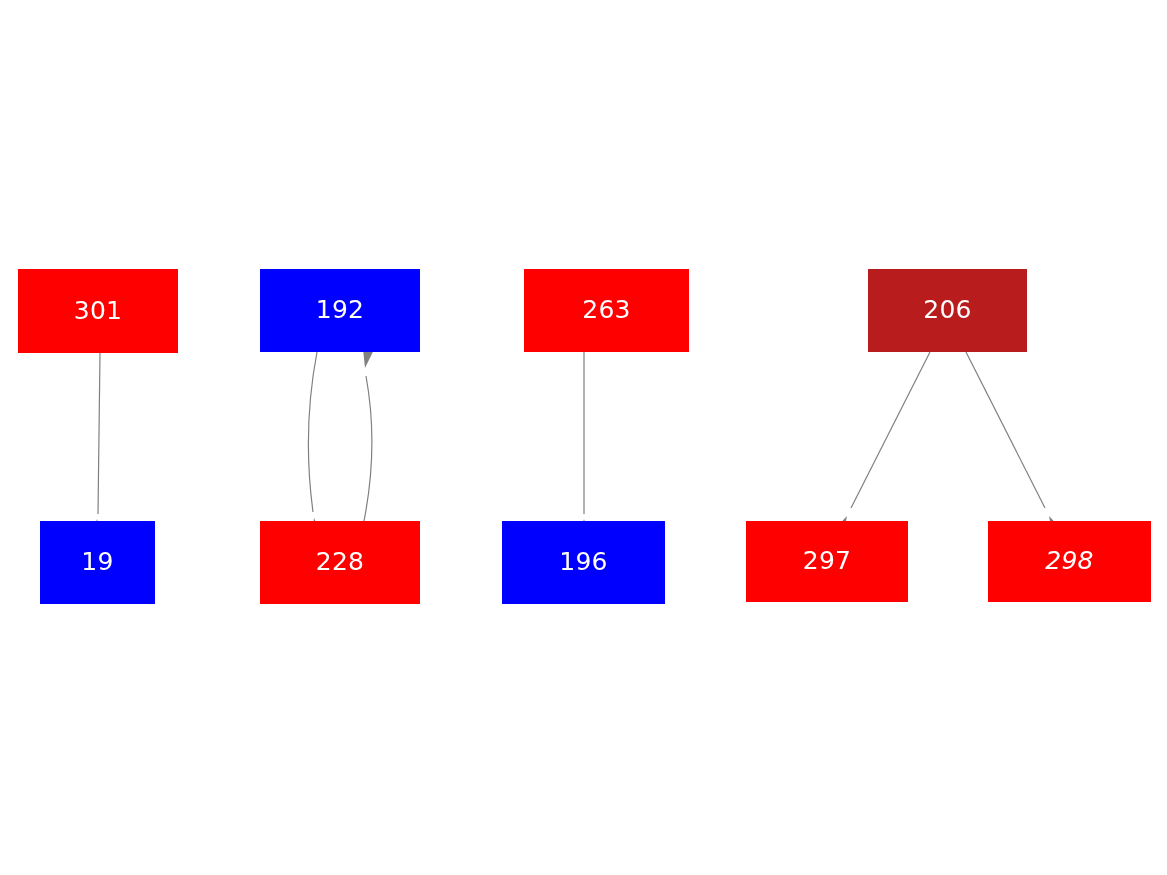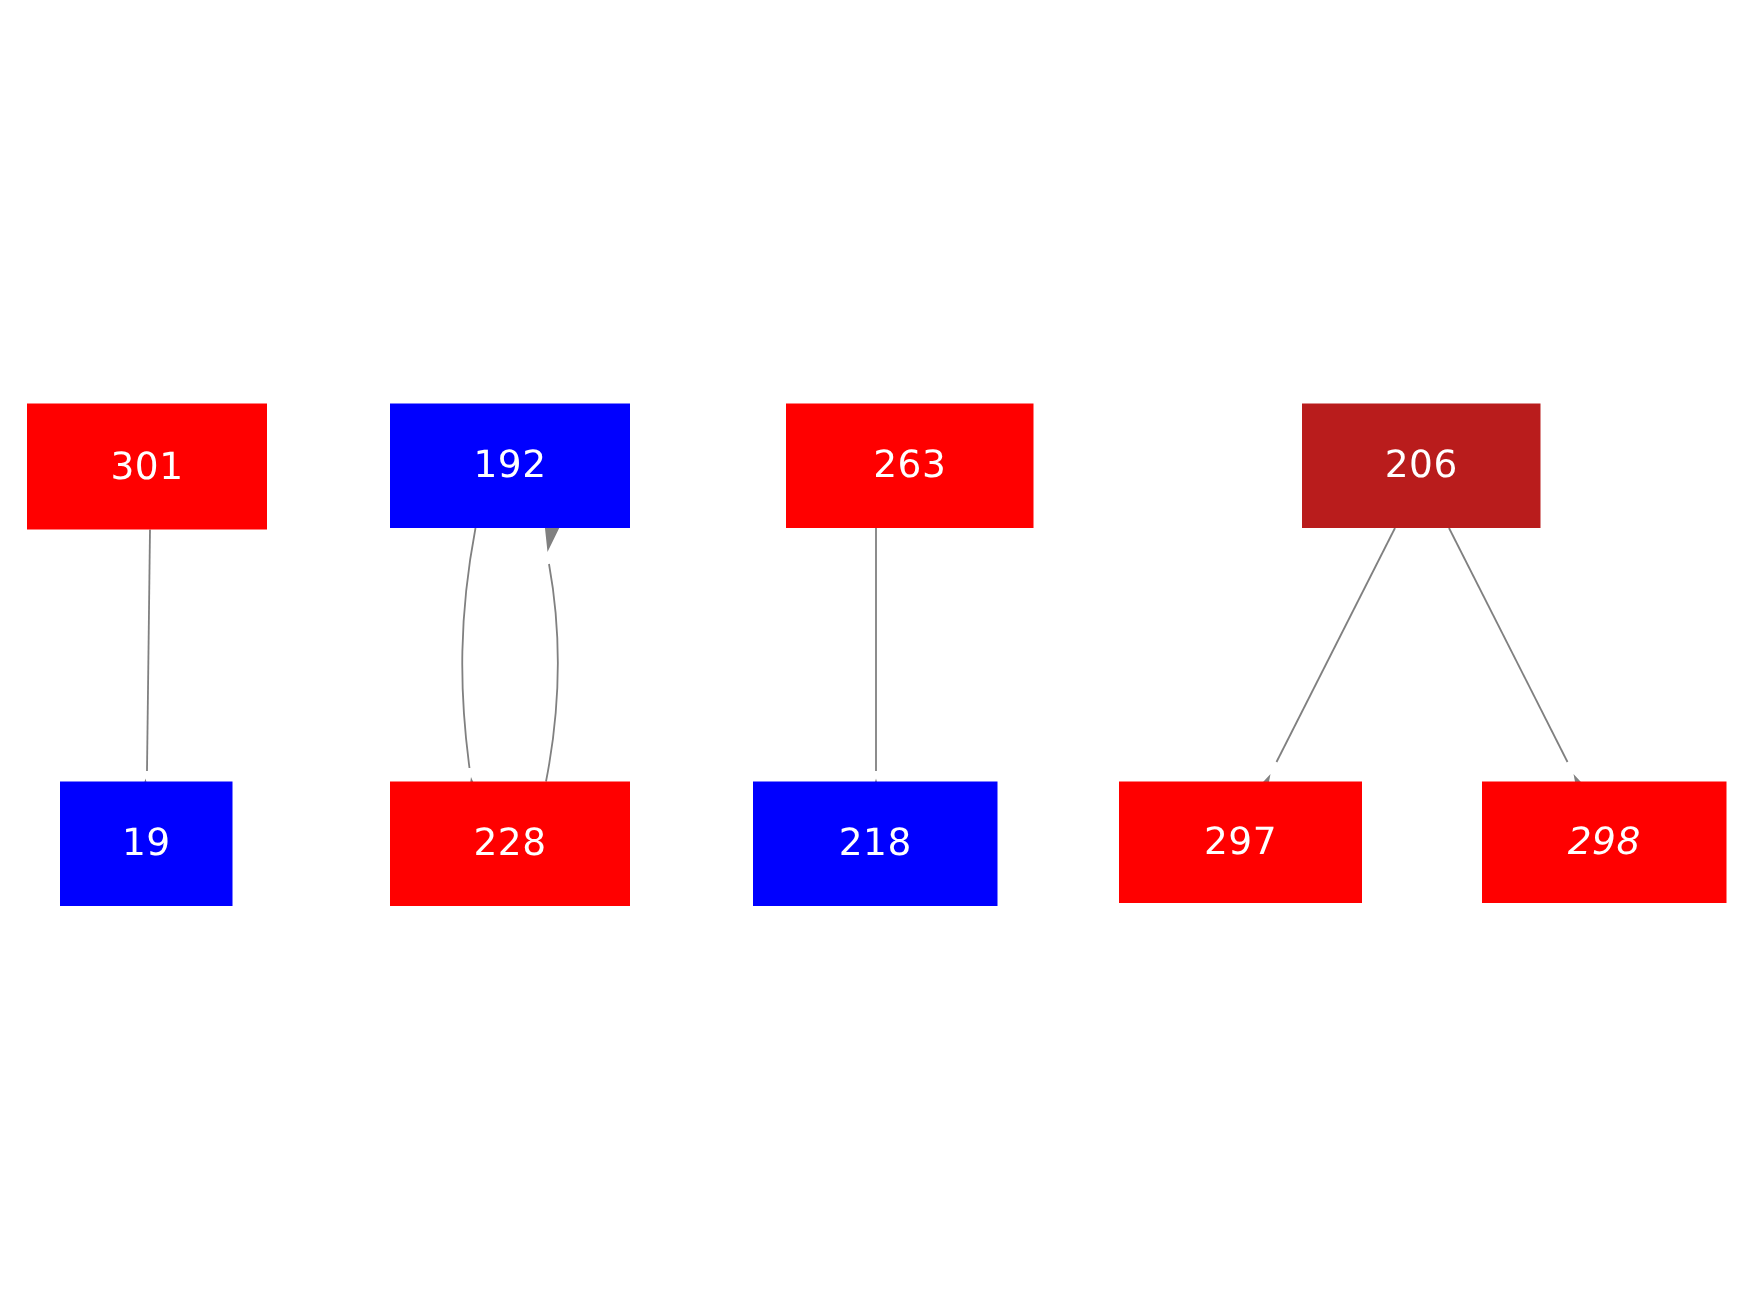--- a/index.html
+++ b/index.html
@@ -84,21 +84,21 @@
       <div class="node" style="left: 260px; top: 269px; width: 160px; height: 83px; background: rgb(0, 0, 255); color: rgb(255, 255, 255); align-items: center;">
         <span class="node-label">192</span>
       </div>
       <div class="node" style="left: 260px; top: 521px; width: 160px; height: 83px; background: rgb(255, 0, 0); color: rgb(255, 255, 255);">
         <span class="node-label">228</span>
       </div>
       <div class="node" style="left: 500px; top: 269px; width: 165px; height: 83px; background: rgb(255, 0, 0); color: rgb(255, 255, 255); margin-left: 24px;">
         <span class="node-label">263</span>
       </div>
       <div class="node" style="left: 502px; top: 521px; width: 163px; height: 83px; background: rgb(0, 0, 255); color: rgb(255, 255, 255);">
-        <span class="node-label">218</span>
+        <span class="node-label">196</span>
       </div>
       <div class="node" style="left: 868px; top: 269px; width: 159px; height: 83px; background: #b91c1c; color: rgb(255, 255, 255);">
         <span class="node-label">206</span>
       </div>
       <div class="node" style="left: 746px; top: 521px; width: 162px; height: 81px; background: rgb(255, 0, 0); color: rgb(255, 255, 255); text-align: center;">
         <span class="node-label">297</span>
       </div>
       <div class="node" style="left: 988px; top: 521px; width: 163px; height: 81px; background: rgb(255, 0, 0); color: rgb(255, 255, 255); font-style: italic;">
         <span class="node-label">298</span>
       </div>

